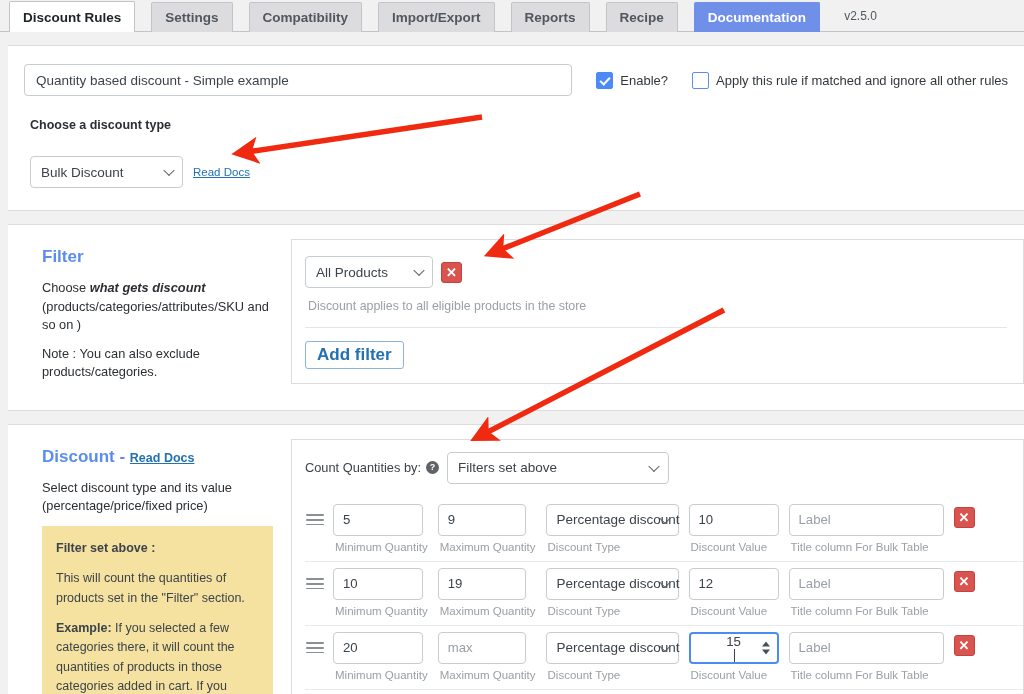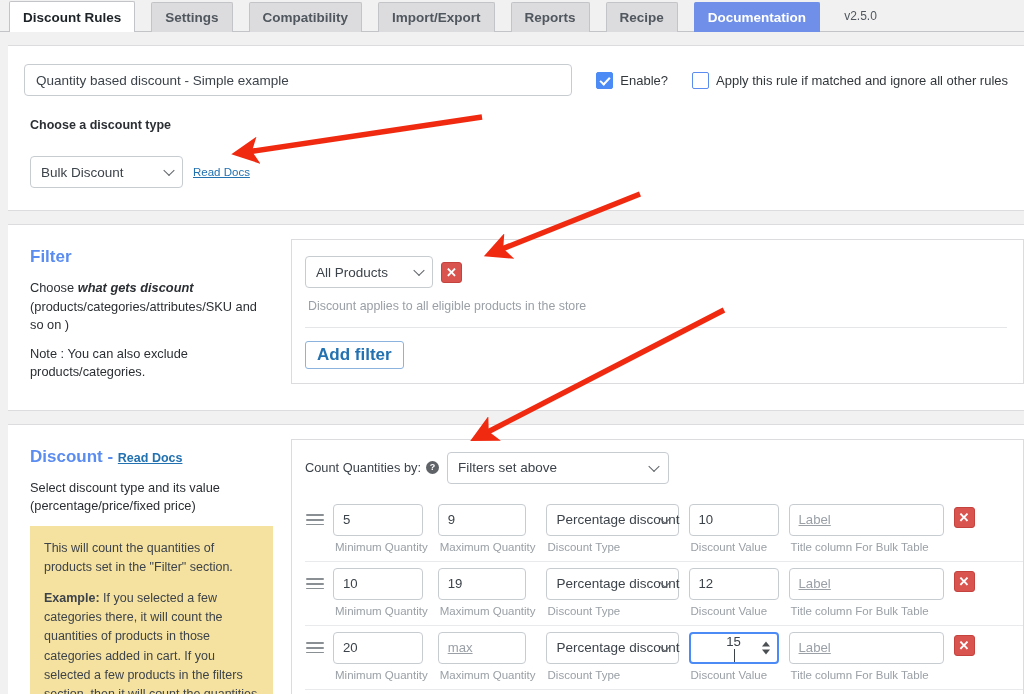--- a/index.html
+++ b/index.html
@@ -131,21 +131,21 @@
     transform: translateY(-70%) rotate(45deg);
   }
   .readdocs {
     color: #2271b1; font-size: 11.5px;
     text-decoration: underline; margin-left: 10px; cursor: pointer;
     white-space: nowrap;
   }
 
   
   .section { display: flex; }
-  .col-left { width: 283px; flex: none; padding: 22px 18px 18px 22px; }
+  .col-left { width: 283px; flex: none; padding: 22px 18px 18px 34px; }
   .col-right { flex: 1; padding: 14px 0 0 0; }
   .sec-title {
     color: #5b8cf0; font-size: 17px; font-weight: 700; margin: 0 0 12px 0;
   }
   .sec-title .rd {
     color: #2271b1; font-size: 12.5px; font-weight: 700;
     text-decoration: underline; cursor: pointer;
   }
   .sec-text { font-size: 12.8px; color: #2b2f33; line-height: 1.45; margin-bottom: 10px; }
   .sec-text b { font-weight: 700; font-style: italic; }
@@ -228,21 +228,21 @@
     border-radius: 4px;
     background: #fff;
     padding: 0 9px;
     font-size: 13.2px;
     font-family: "Liberation Sans", sans-serif;
     color: #3c434a;
     outline: none;
     display: flex; align-items: center;
     position: relative;
   }
-  .tin.ph { color: #9aa0a6; text-decoration: underline; }
+  .tin.ph { color: #9aa0a6; }
   .tin.focused { border: 2px solid #4c8bf5; padding: 0 8px; flex-direction: column; }
   .caret { display:inline-block; width:1px; height:15px; background:#3c434a; margin-left:1px; }
   .spin {
     position: absolute; right: 7px; top: 50%; transform: translateY(-50%);
     display: flex; flex-direction: column; gap: 3px; cursor: pointer;
   }
   .spin i { display: block; width: 0; height: 0; border-left: 4px solid transparent; border-right: 4px solid transparent; }
   .spin i.up { border-bottom: 5px solid #4a4f54; }
   .spin i.dn { border-top: 5px solid #4a4f54; }
   .w-min { width: 90px; }
@@ -335,20 +335,21 @@
     <div class="section">
       <div class="col-left" style="padding-bottom:0;">
         <div class="sec-title">
           <span>Discount - </span><span class="rd">Read Docs</span>
         </div>
         <div class="sec-text">
           <span>Select discount type and its value</span><br>
           <span>(percentage/price/fixed price)</span>
         </div>
         <div class="note">
+          <p><b>Filter set above :</b></p>
           <p>This will count the quantities of products set in the "Filter" section.</p>
           <p><b>Example:</b><span> If you selected a few categories there, it will count the quantities of products in those categories added in cart. If you selected a few products in the filters section, then it will count the quantities together.</span></p>
 
         </div>
       </div>
 
       <div class="col-right">
         <div class="disc-box">
 
           <div class="cq-row">

